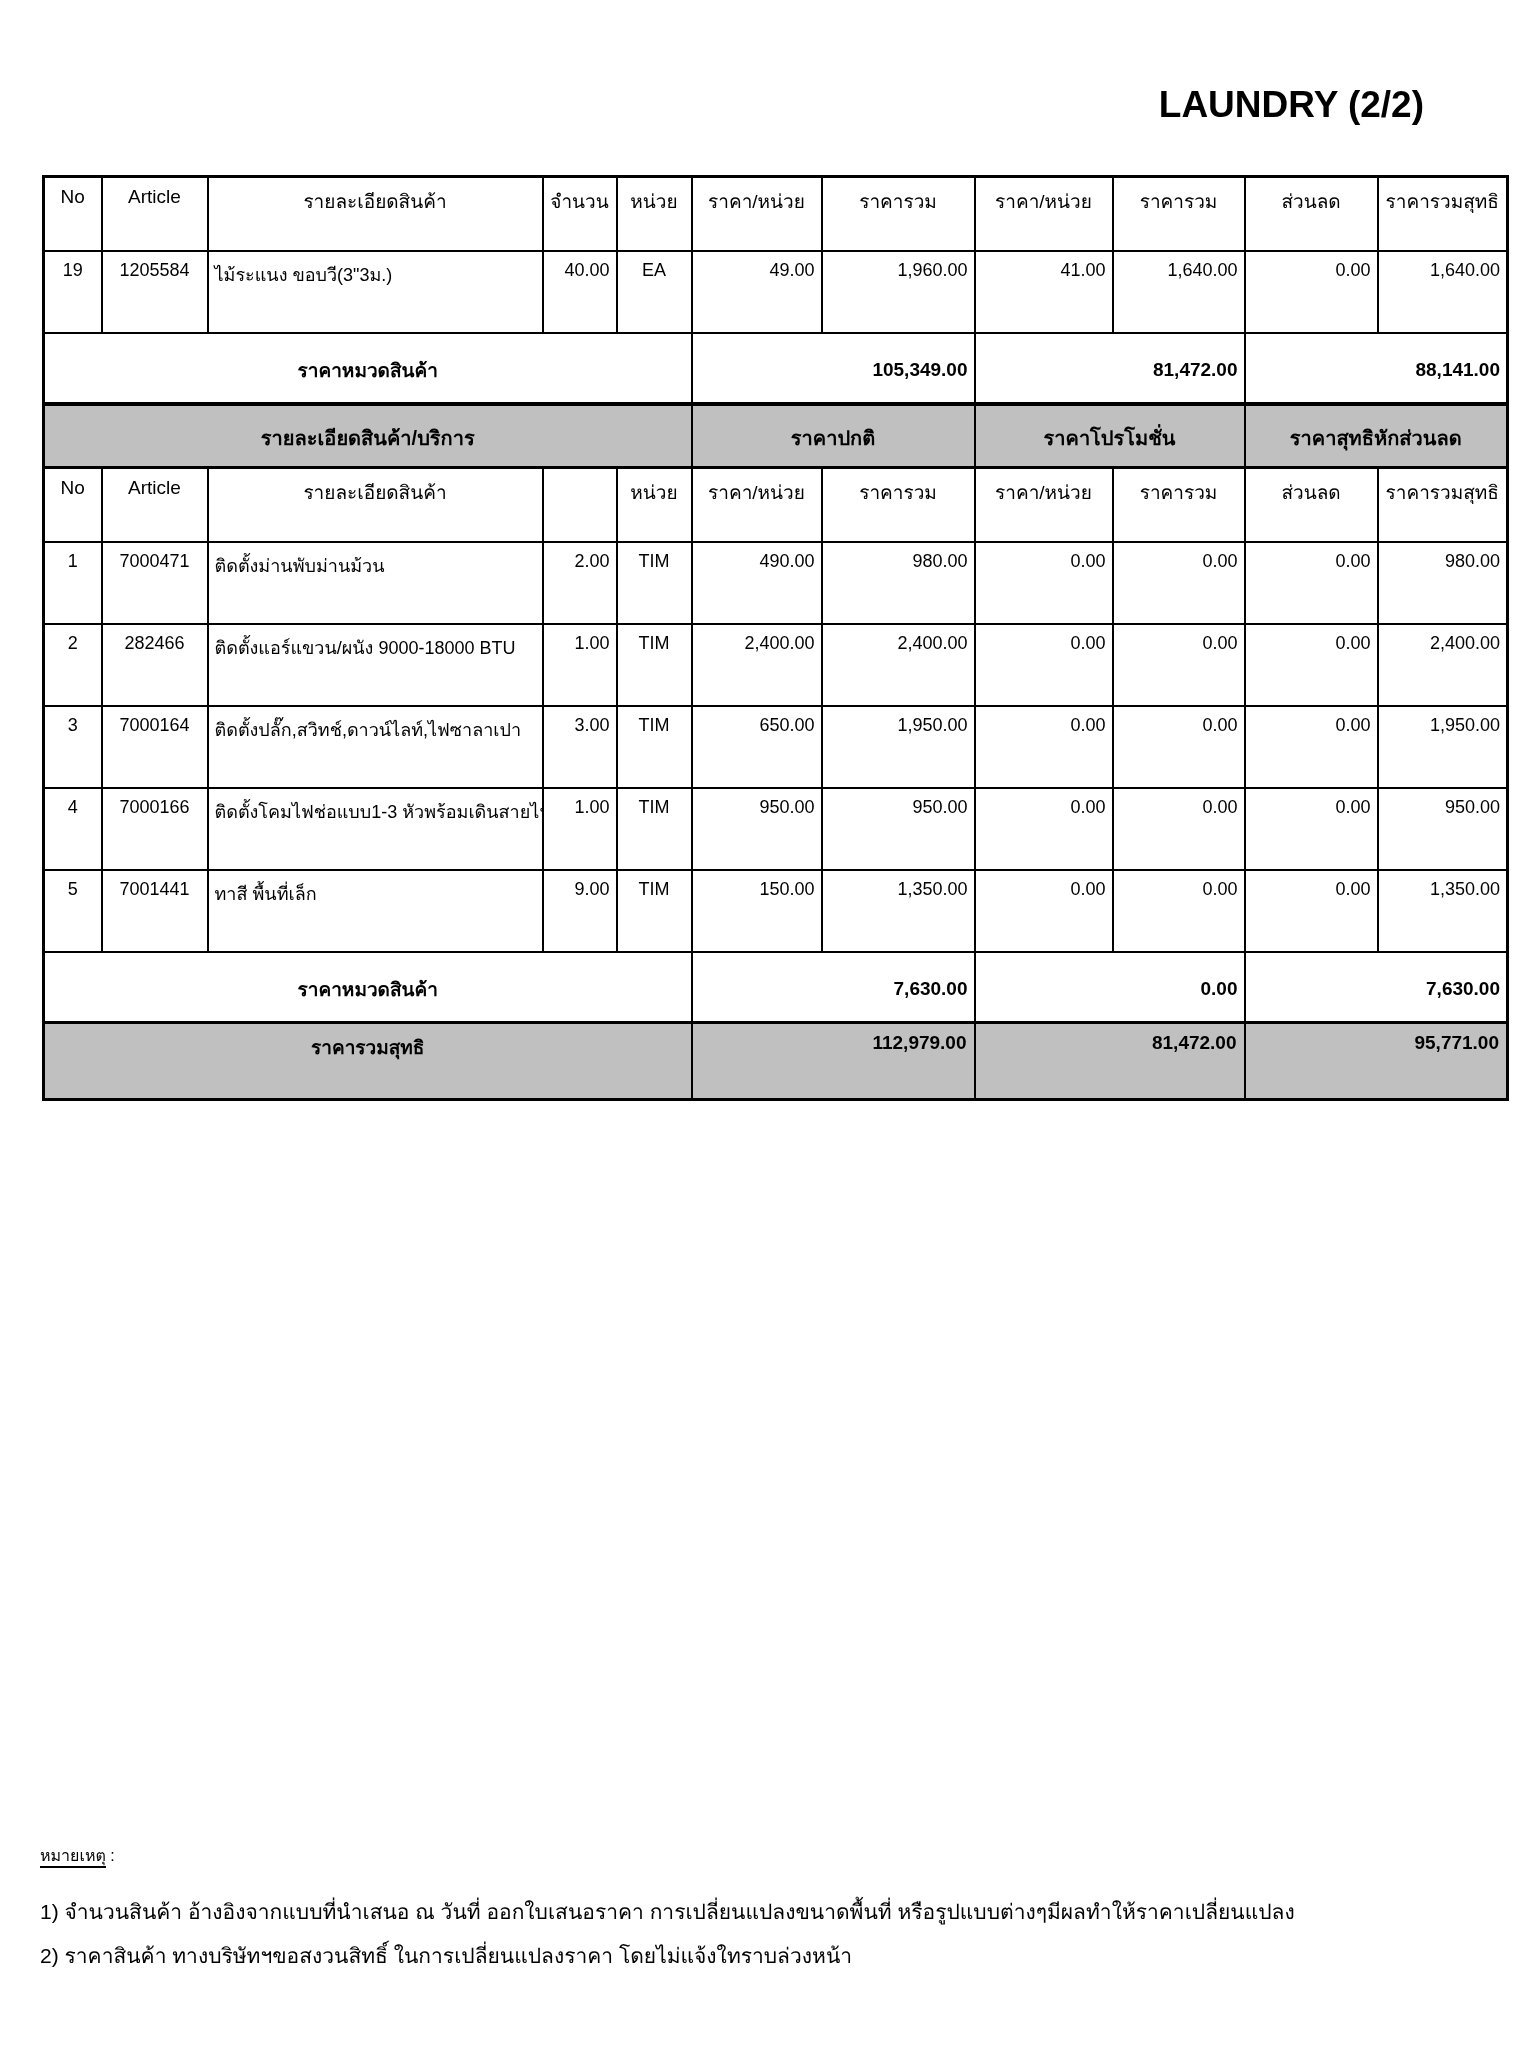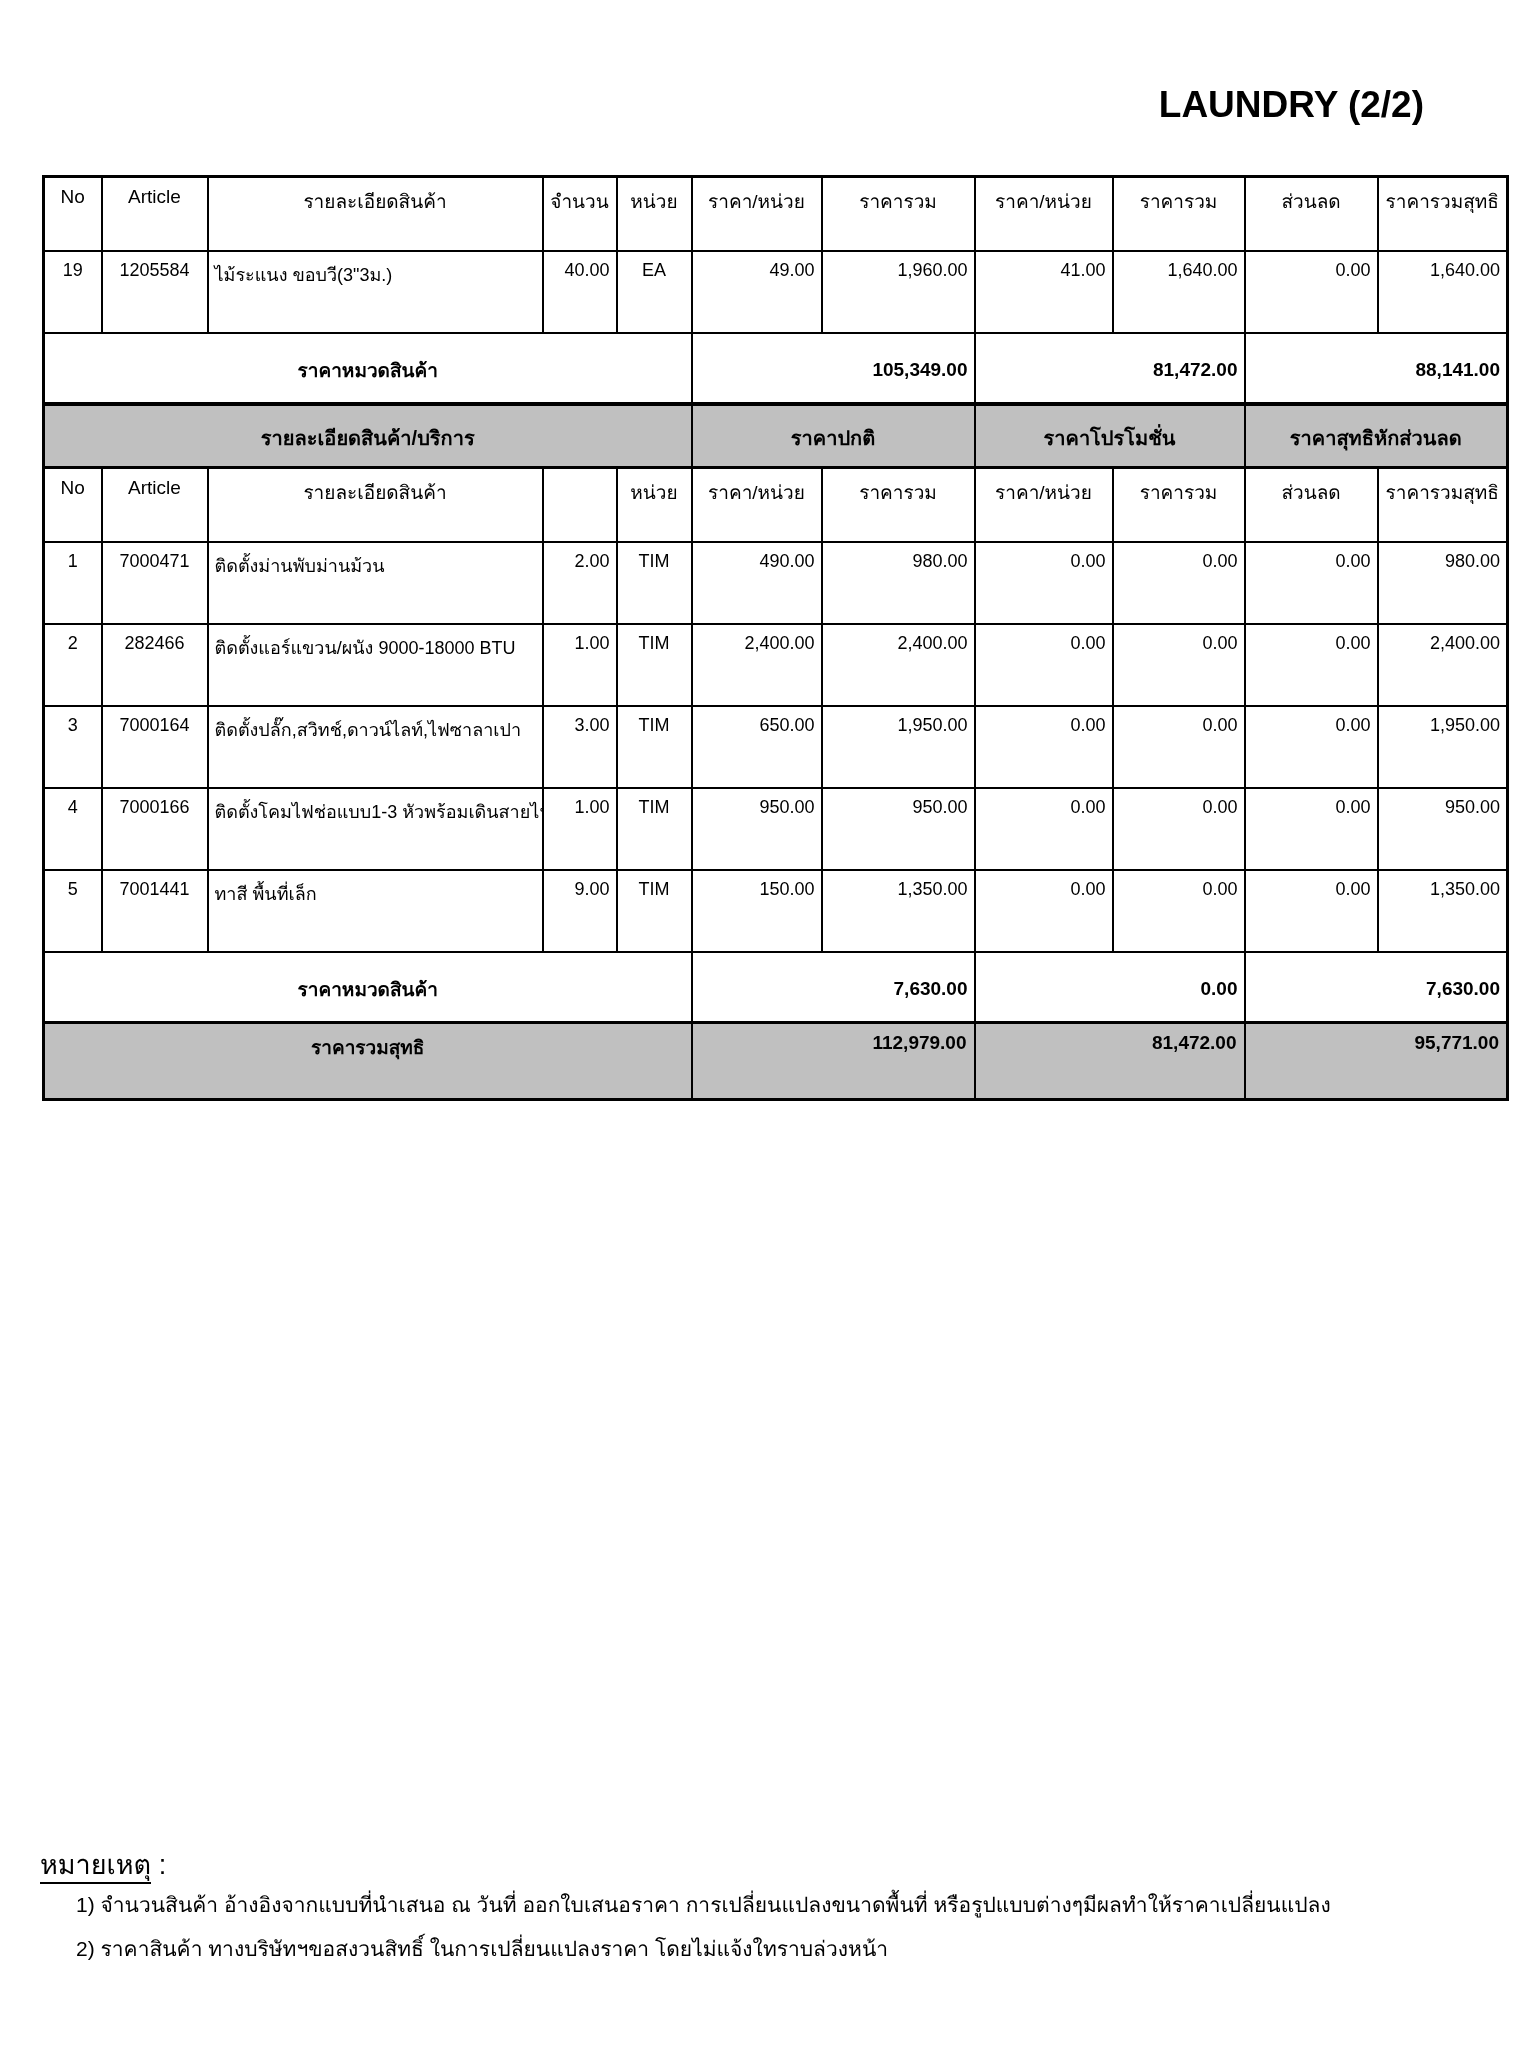--- a/index.html
+++ b/index.html
@@ -43,23 +43,23 @@
     font-weight:600;font-size:20px;border-top:4px solid #000;border-bottom:3px solid #000;
   }
   tr.grand td{
     background:#c0c0c0;height:64px;vertical-align:top;padding-top:8px;
     font-weight:600;font-size:19px;border-top:3px solid #000;
   }
   tr.grand td.t-label{text-align:center;}
   tr.grand td.t-num{text-align:right;padding-right:7px;margin-left:47px;}
   
   .notes{position:absolute;left:40px;top:1843px;width:1460px;font-size:21px;}
-  .notes .nh{margin-bottom:4px;font-size:27px;}
+  .notes .nh{margin-bottom:29px;font-size:16px;}
   .notes .nh .uw{border-bottom:2px solid #000;padding-bottom:2px;}
-  .notes .nline{margin-bottom:14px;line-height:30px;margin-left:36px;}
+  .notes .nline{margin-bottom:14px;line-height:30px;}
 </style>
 </head>
 <body>
 
 <div class="page-title">LAUNDRY (2/2)</div>
 
 <div class="tbl-wrap">
   <table class="quote">
     <colgroup>
       <col style="width:58px">

